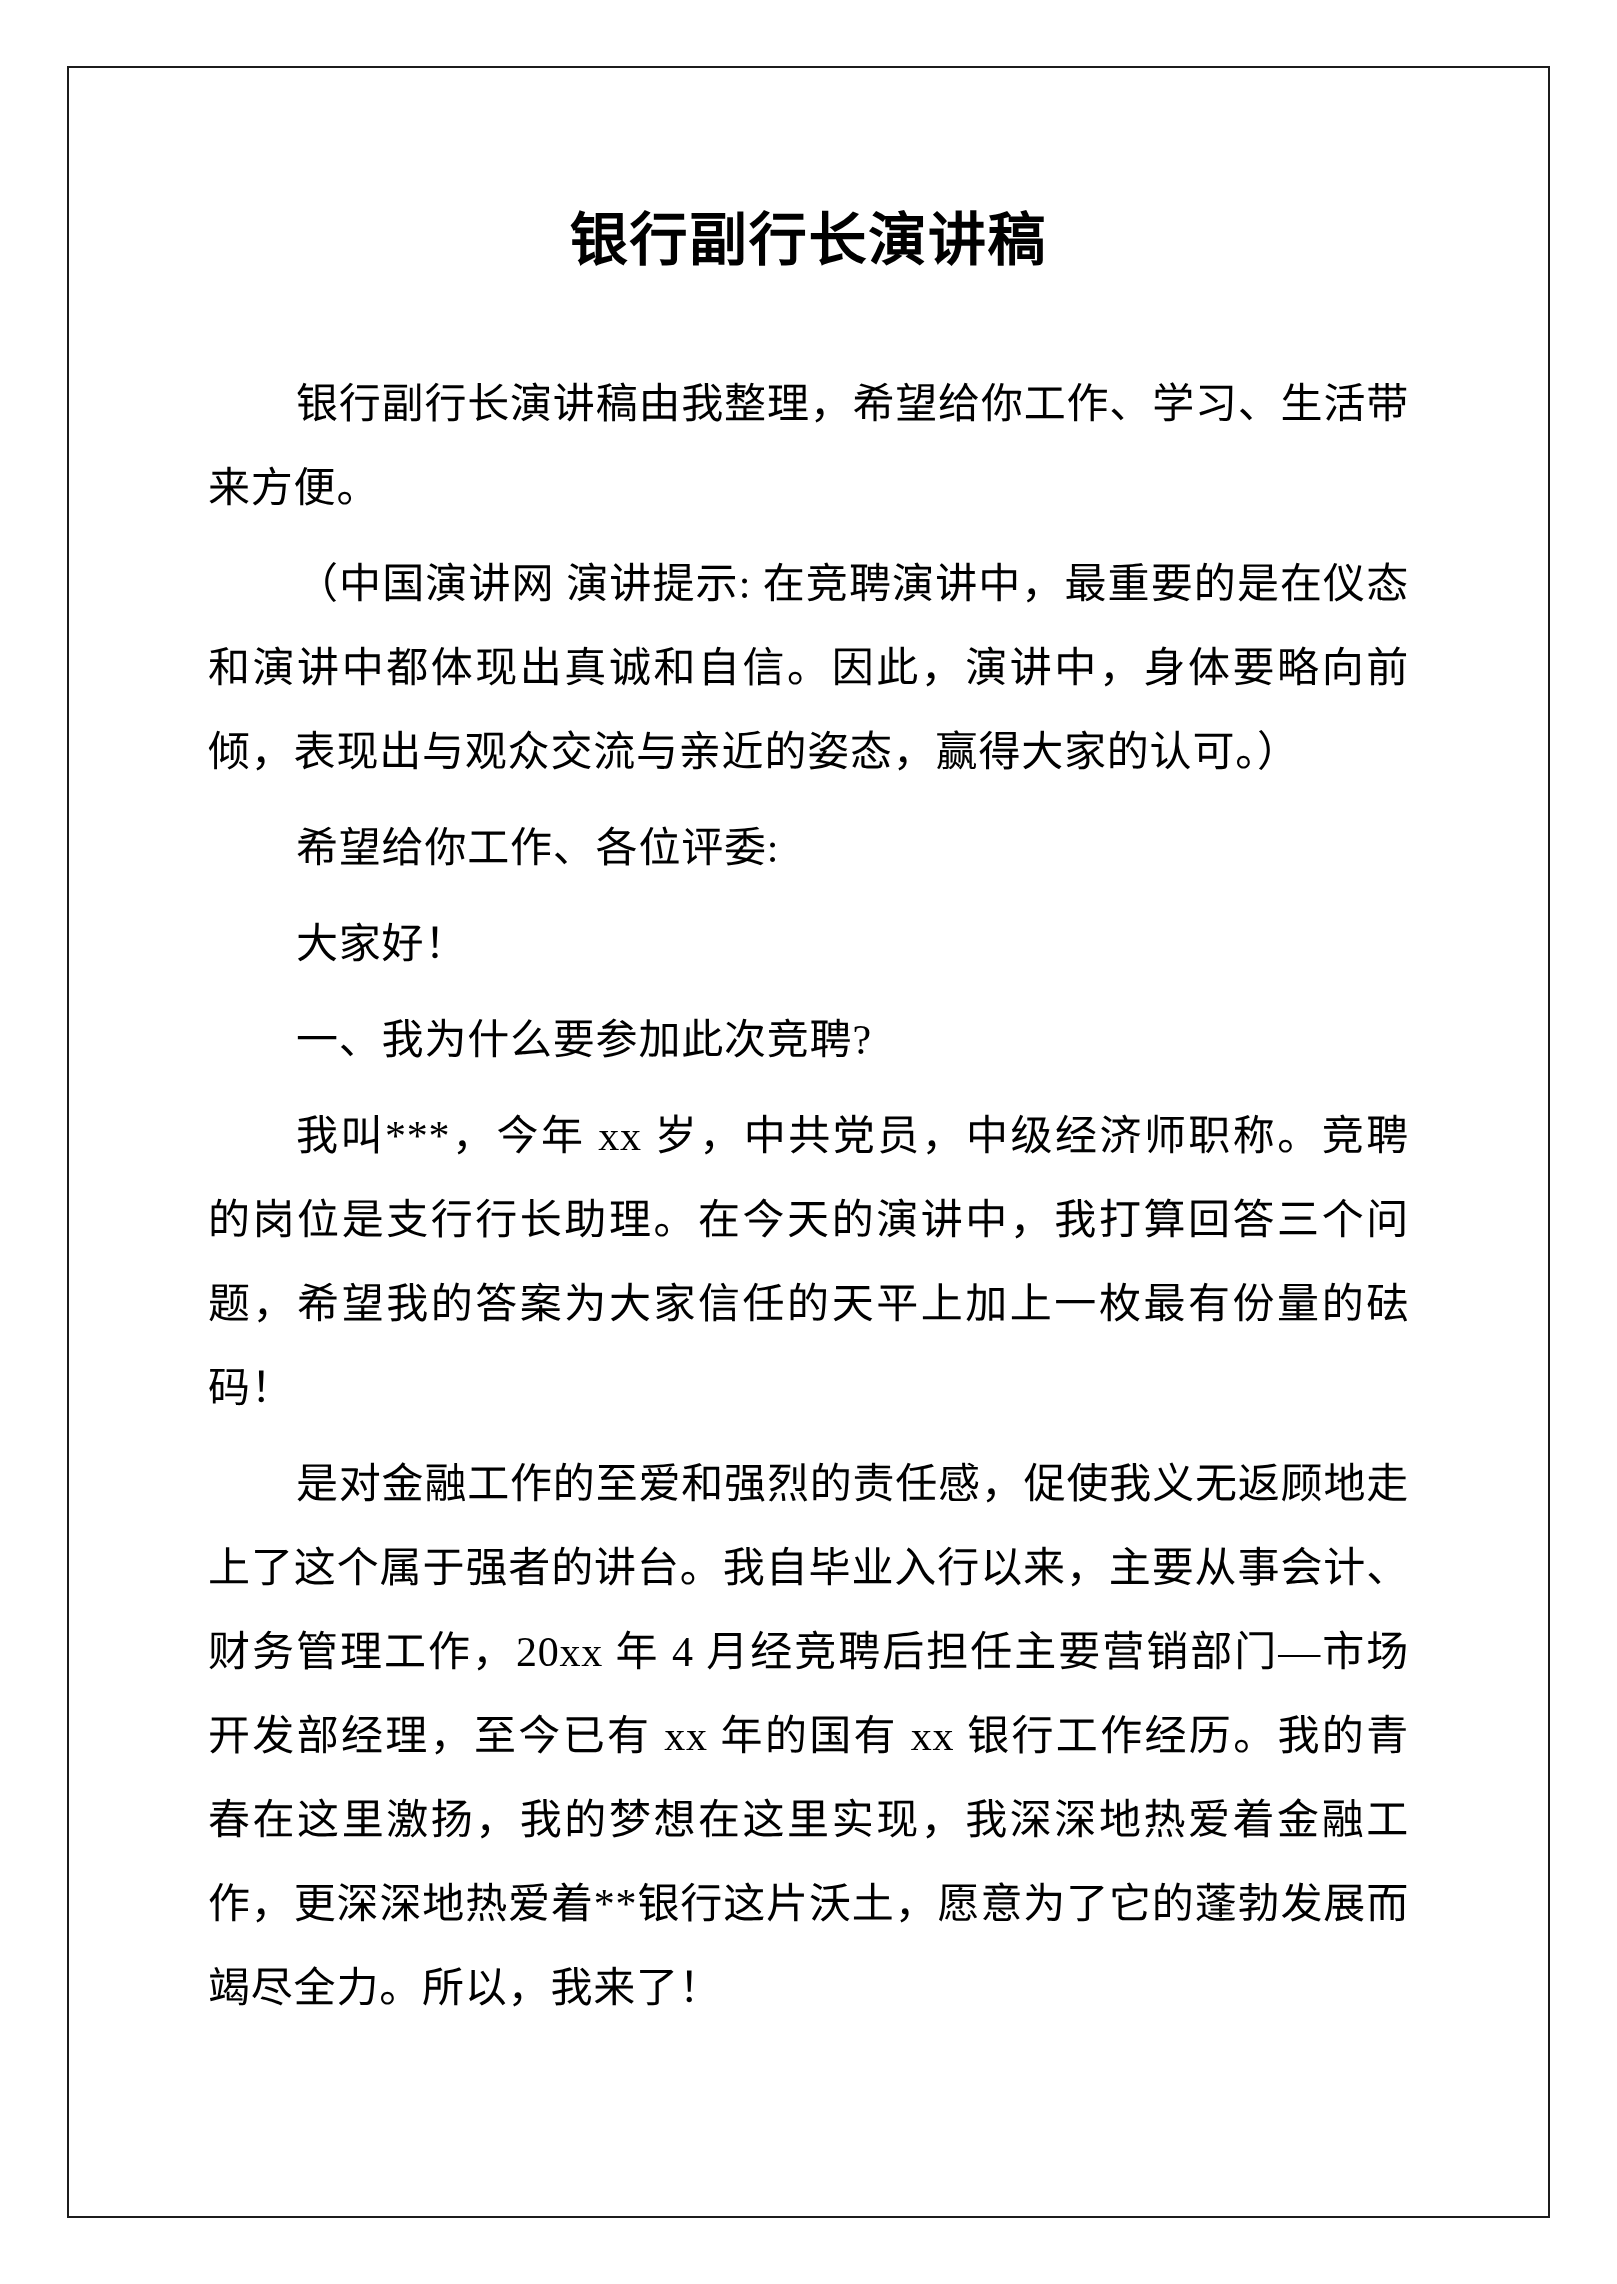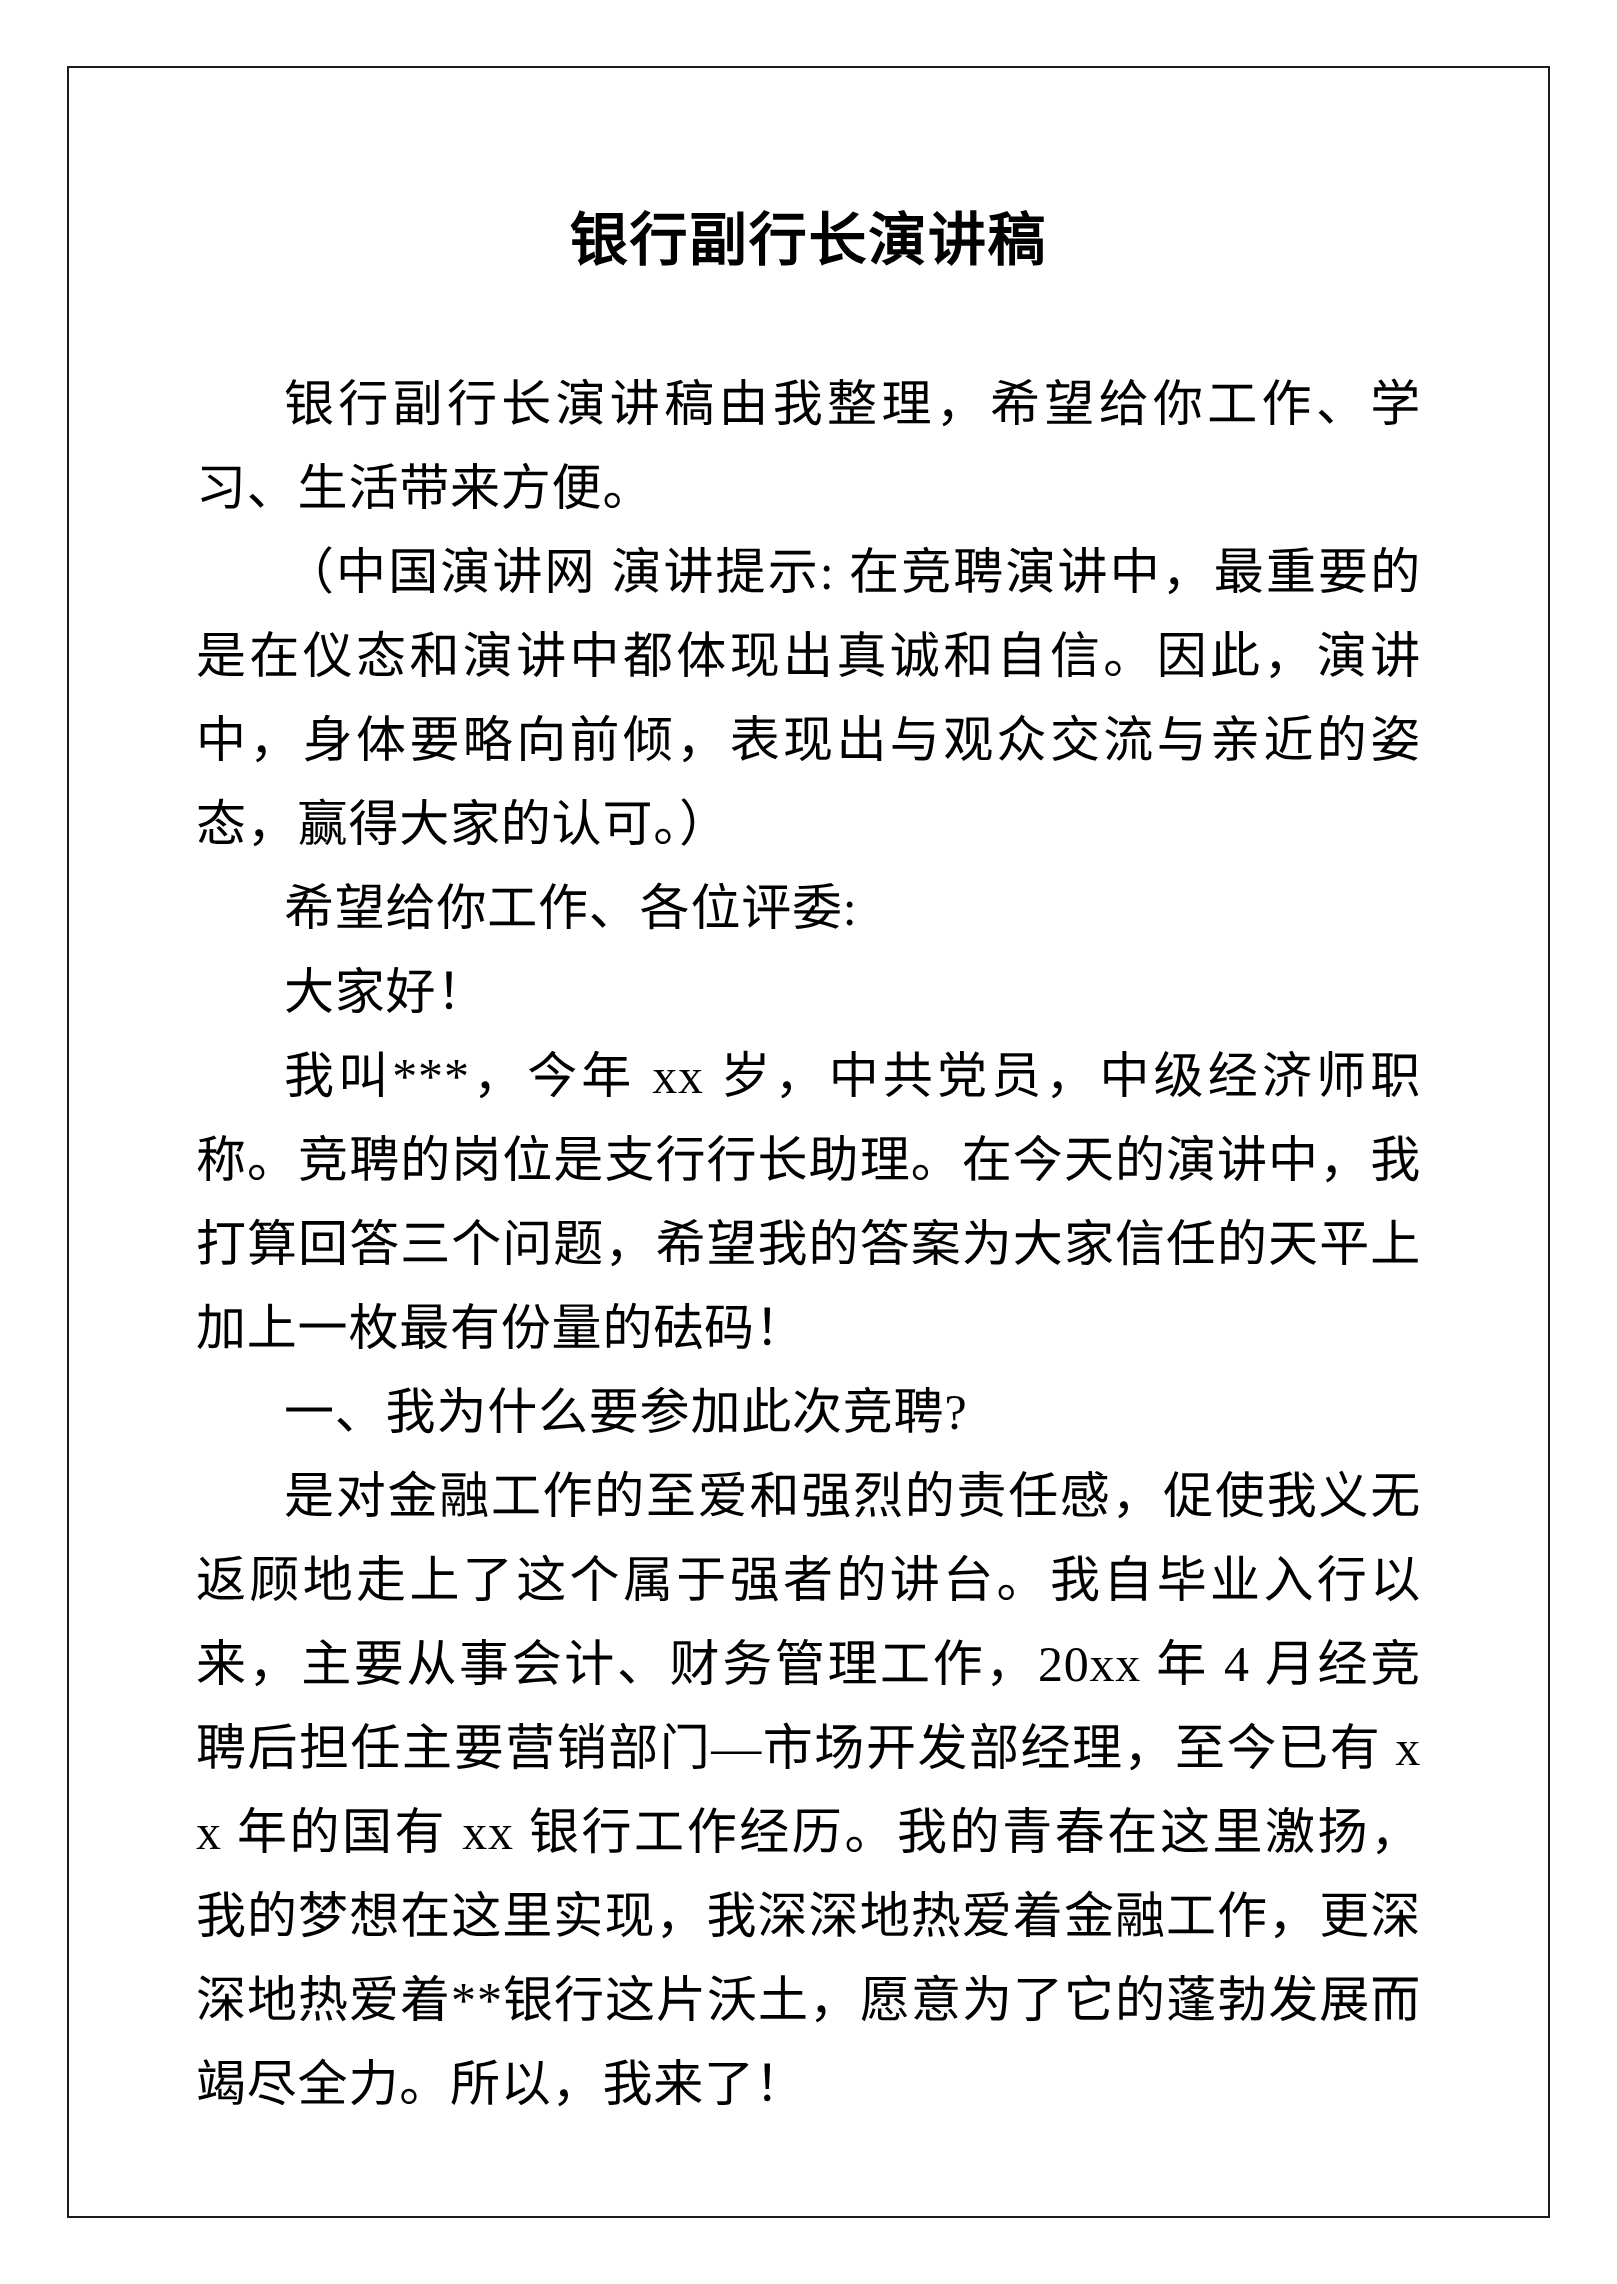--- a/index.html
+++ b/index.html
@@ -38,41 +38,41 @@
     font-size: 58px;
     font-weight: 700;
     line-height: 94px;
     letter-spacing: 1.7px;
     white-space: nowrap;
   }
   .paragraphs {
     margin-top: 74px;
   }
   .paragraphs p {
-    margin: 0;
+    margin: 12px;
     padding: 0;
-    font-size: 50px;
+    font-size: 42px;
     line-height: 84px;
     text-indent: 88px;
     text-align: justify;
     letter-spacing: 0.8px;
     word-break: break-all;
   }
 </style>
 </head>
 <body>
 
 <div class="border-frame"></div>
 
 <div class="content">
   <h1 class="doc-title">银行副行长演讲稿</h1>
 
   <div class="paragraphs">
     <p>银行副行长演讲稿由我整理，希望给你工作、学习、生活带来方便。</p>
     <p>（中国演讲网 演讲提示: 在竞聘演讲中，最重要的是在仪态和演讲中都体现出真诚和自信。因此，演讲中，身体要略向前倾，表现出与观众交流与亲近的姿态，赢得大家的认可。）</p>
     <p>希望给你工作、各位评委:</p>
     <p>大家好！</p>
+    <p>一、我为什么要参加此次竞聘?</p>
     <p>我叫***，今年 xx 岁，中共党员，中级经济师职称。竞聘的岗位是支行行长助理。在今天的演讲中，我打算回答三个问题，希望我的答案为大家信任的天平上加上一枚最有份量的砝码！</p>
-    <p>一、我为什么要参加此次竞聘?</p>
     <p>是对金融工作的至爱和强烈的责任感，促使我义无返顾地走上了这个属于强者的讲台。我自毕业入行以来，主要从事会计、财务管理工作，20xx 年 4 月经竞聘后担任主要营销部门—市场开发部经理，至今已有 xx 年的国有 xx 银行工作经历。我的青春在这里激扬，我的梦想在这里实现，我深深地热爱着金融工作，更深深地热爱着**银行这片沃土，愿意为了它的蓬勃发展而竭尽全力。所以，我来了！</p>
   </div>
 </div>
 
 
 </body></html>

